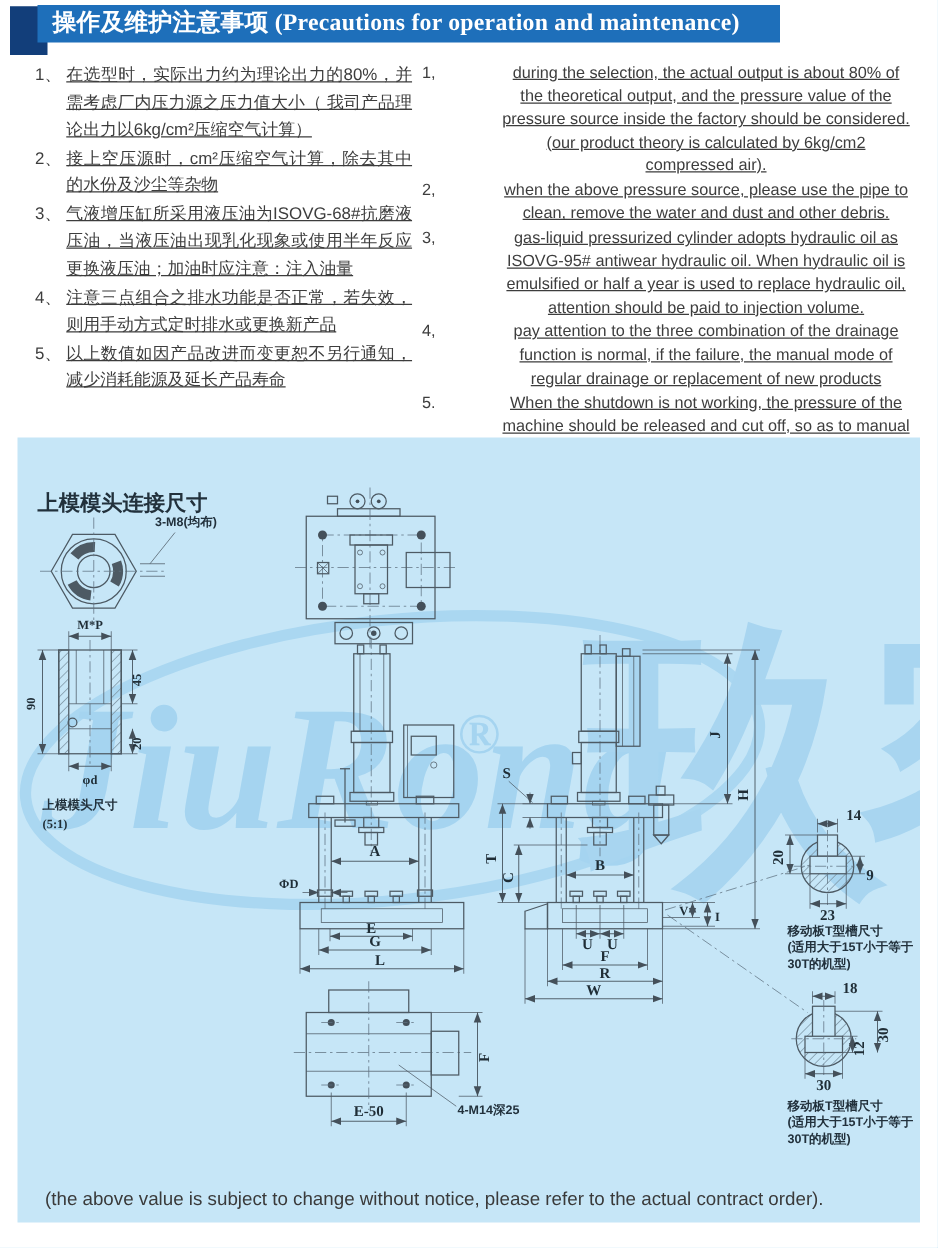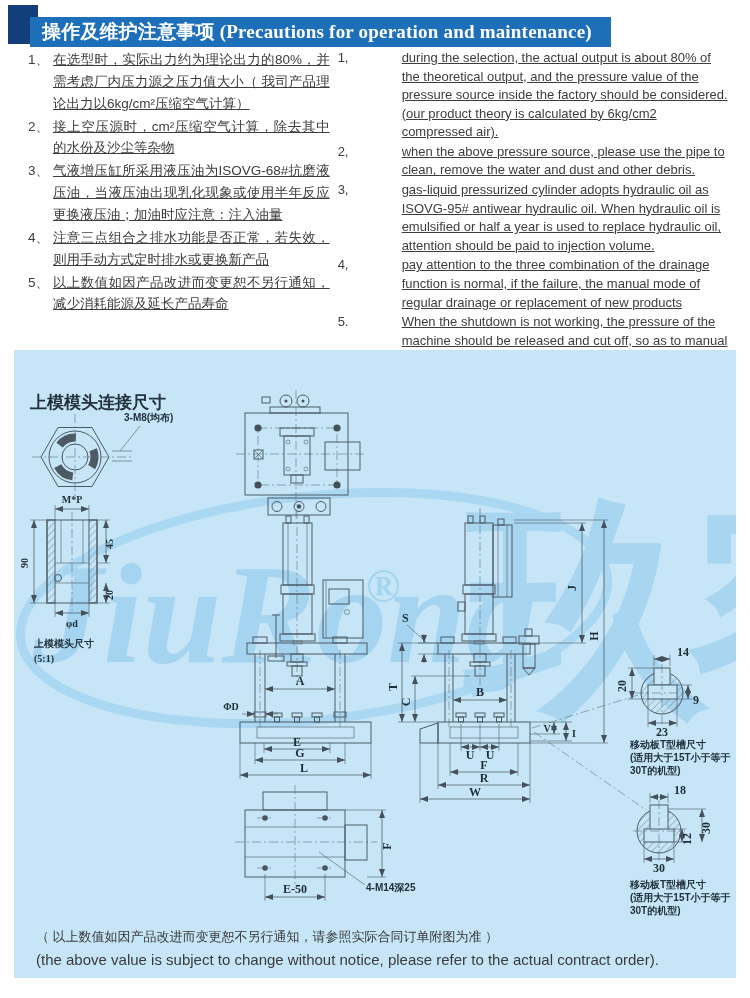--- a/index.html
+++ b/index.html
@@ -1,35 +1,35 @@
 <!DOCTYPE html>
 <html><head>
 <meta charset="utf-8">
 <style>
   html,body{margin:0;padding:0;}
   body{width:750px;height:998px;background:#ffffff;font-family:"Liberation Sans",sans-serif;}
   .page{position:relative;width:750px;height:998px;overflow:hidden;background:#fff;}
 
   
   .hdr-accent{position:absolute;left:8px;top:5px;width:30px;height:39px;background:#123e7a;}
-  .hdr-bar{position:absolute;left:30px;top:17px;height:30px;background:#1e6fba;color:#fff;
-    padding:0 19px 0 12px;font-family:"Liberation Serif",serif;font-weight:bold;font-size:19px;
+  .hdr-bar{position:absolute;left:30px;top:4px;height:30px;background:#1e6fba;color:#fff;
+    padding:0 32px 0 12px;font-family:"Liberation Serif",serif;font-weight:bold;font-size:19px;
     line-height:30px;white-space:nowrap;letter-spacing:.2px;}
 
   
   .cols{position:absolute;top:49px;left:28px;width:700px;display:flex;}
   .col-zh{width:306px;}
   .col-en{width:396px;margin-left:8px;}
   .p-item{display:flex;color:#3d3d3d;}
   .col-zh .p-item{font-size:13.5px;line-height:1.62;margin-bottom:1px;}
   .col-en .p-item{font-size:13px;line-height:1.43;margin-bottom:1px;}
   .p-num{flex:0 0 25px;}
   .col-en .p-num{flex:0 0 16px;}
   .p-text{flex:1;text-align:justify;text-decoration:underline;}
-  .col-en .p-text{text-align:left;margin-left:48px;}
+  .col-en .p-text{text-align:center;margin-left:48px;}
 
   
   .panel{position:absolute;left:14px;top:350px;width:722px;height:628px;background:#c6e6f7;overflow:hidden;}
   .wm{position:absolute;left:0;top:0;z-index:1;}
   .drw{position:absolute;left:0;top:0;z-index:2;}
   .footer{position:absolute;left:22px;bottom:10px;z-index:3;color:#3a3a3a;}
   .footer .f-zh{font-size:13px;margin-bottom:5px;}
   .footer .f-en{font-size:15px;}
 
   
@@ -436,17 +436,16 @@
           <line class="lt" x1="660" y1="492" x2="660" y2="513"></line>
         <line class="dim" x1="630" y1="509" x2="660" y2="509" marker-start="url(#as)" marker-end="url(#ae)" stroke="#44505a" stroke-width=".7" fill="none"></line>
         <text class="dt" x="645" y="522" text-anchor="middle">30</text>
         <text class="zs" x="616" y="538">移动板T型槽尺寸</text>
         <text class="zs" x="616" y="551">(适用大于15T小于等于</text>
         <text class="zs" x="616" y="564">30T的机型)</text>
       </g>
     </svg>
 
     <div class="footer">
-      <div class="f-zh">（ 以上数值如因产品改进而变更恕不另行通知，请参照实际合同订单附图为准 ）</div>
       <div class="f-en">(the above value is subject to change without notice, please refer to the actual contract order).</div>
     </div>
   </div>
 </div>
 
 </body></html>

